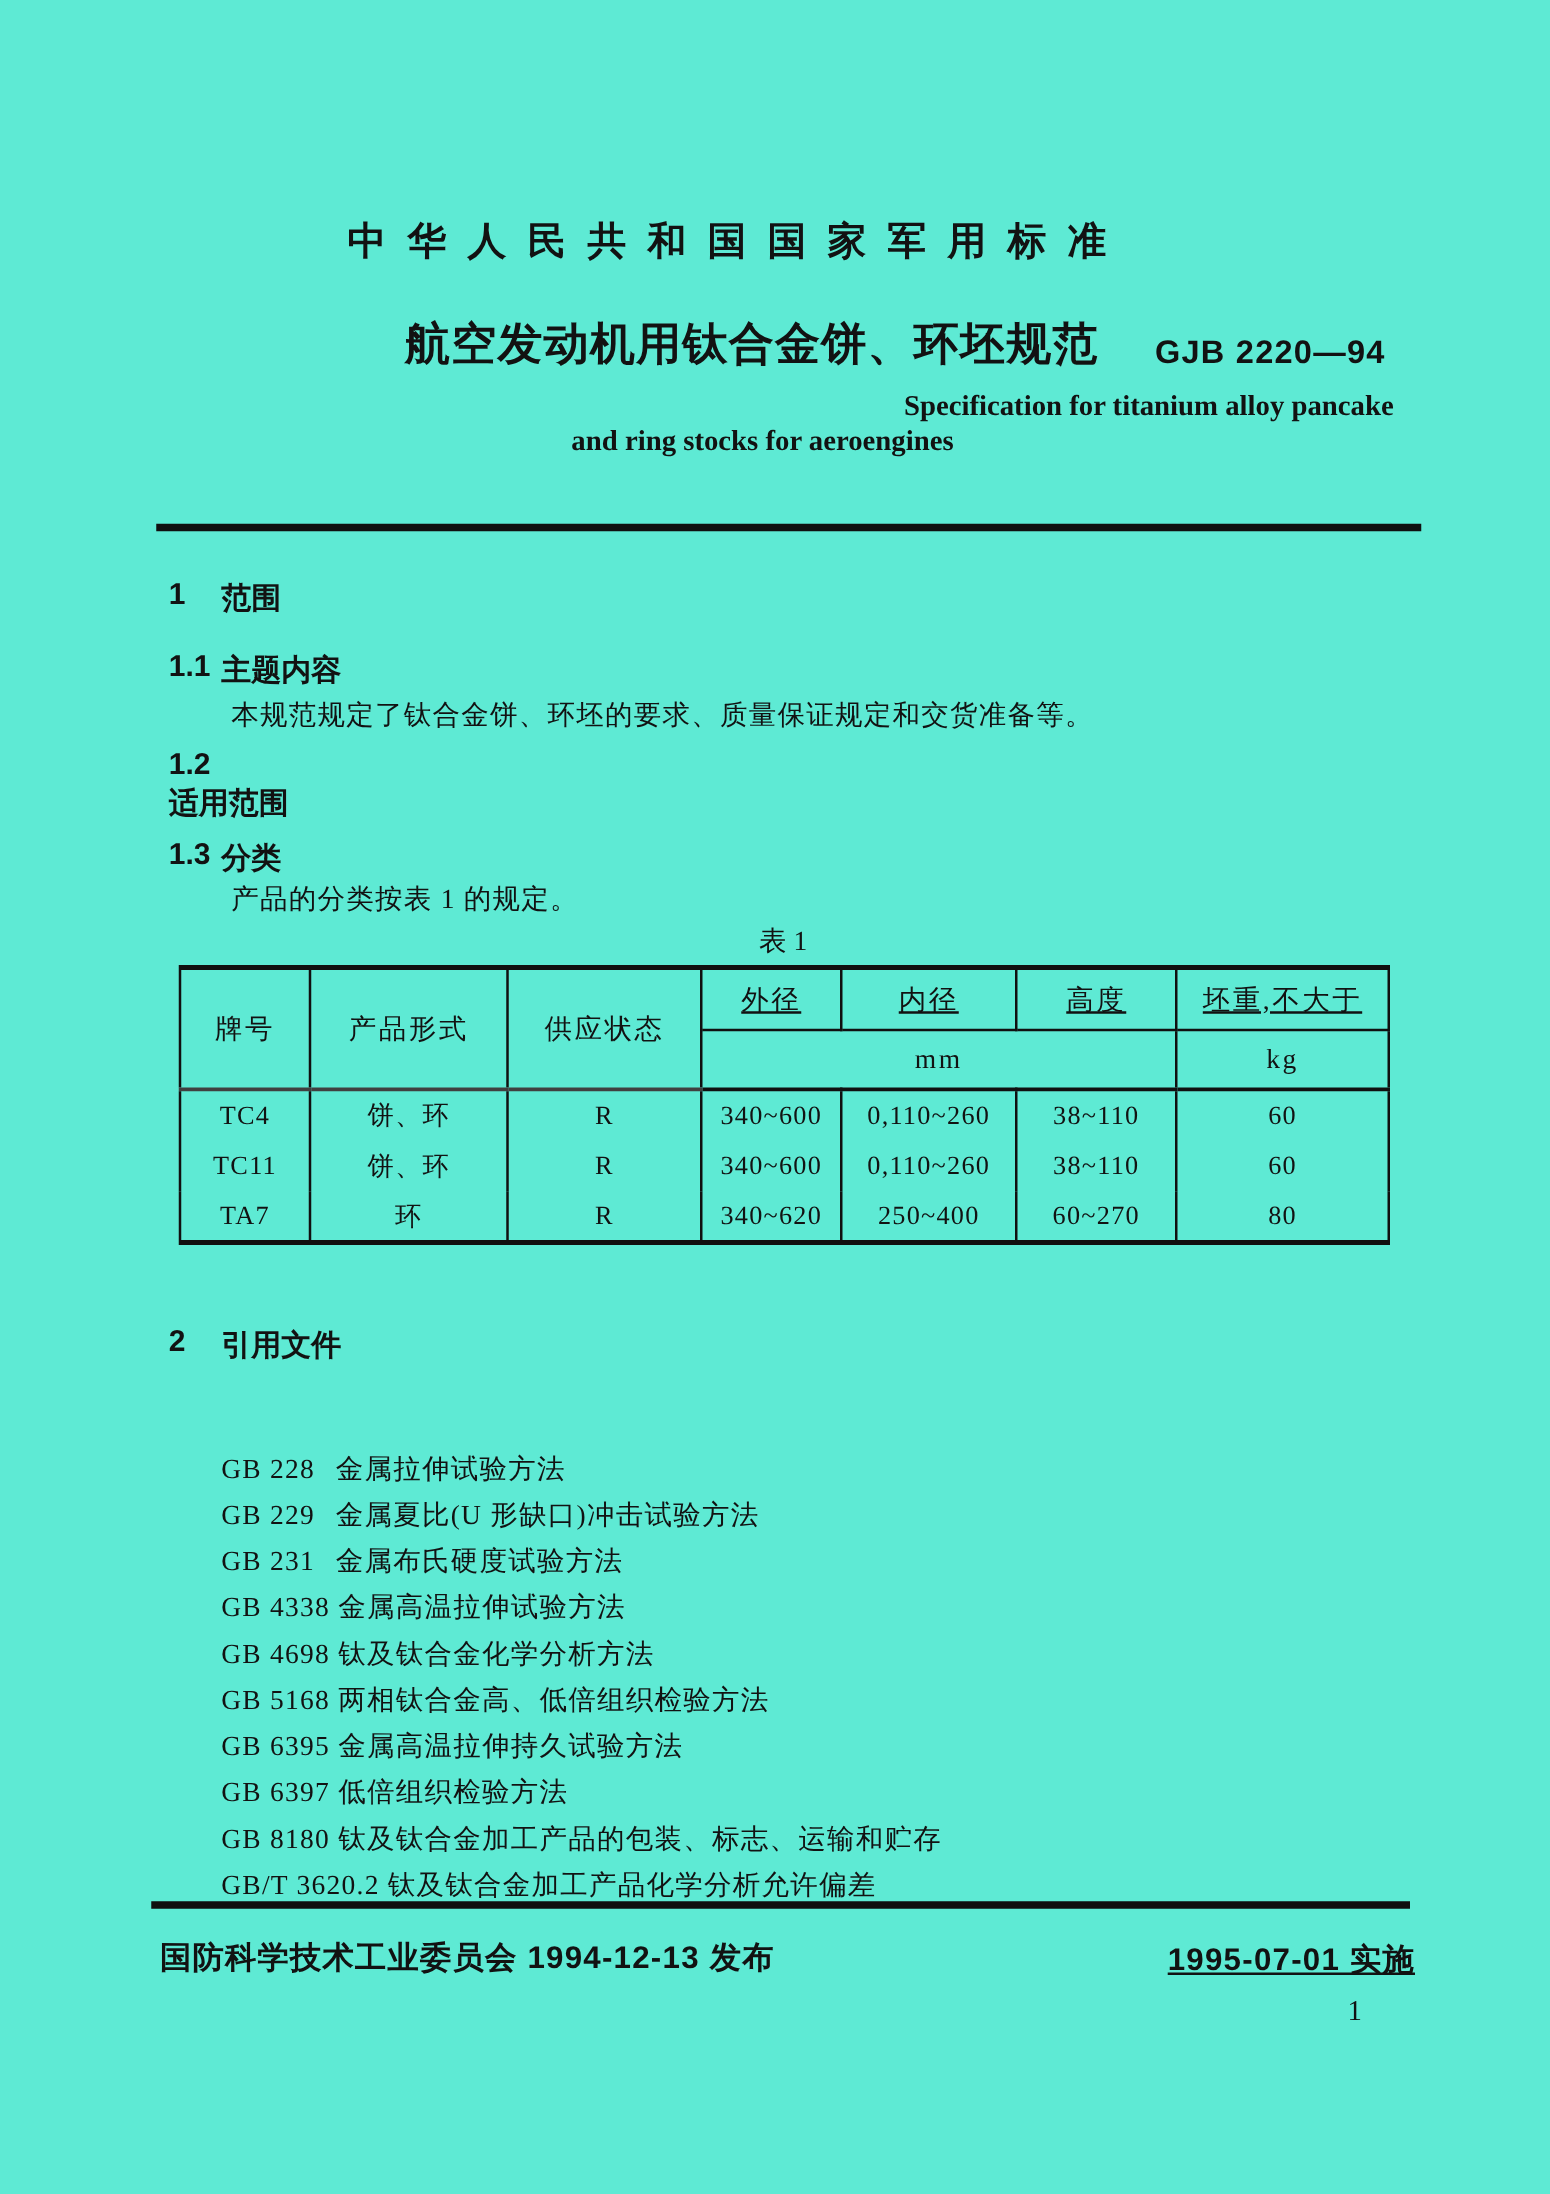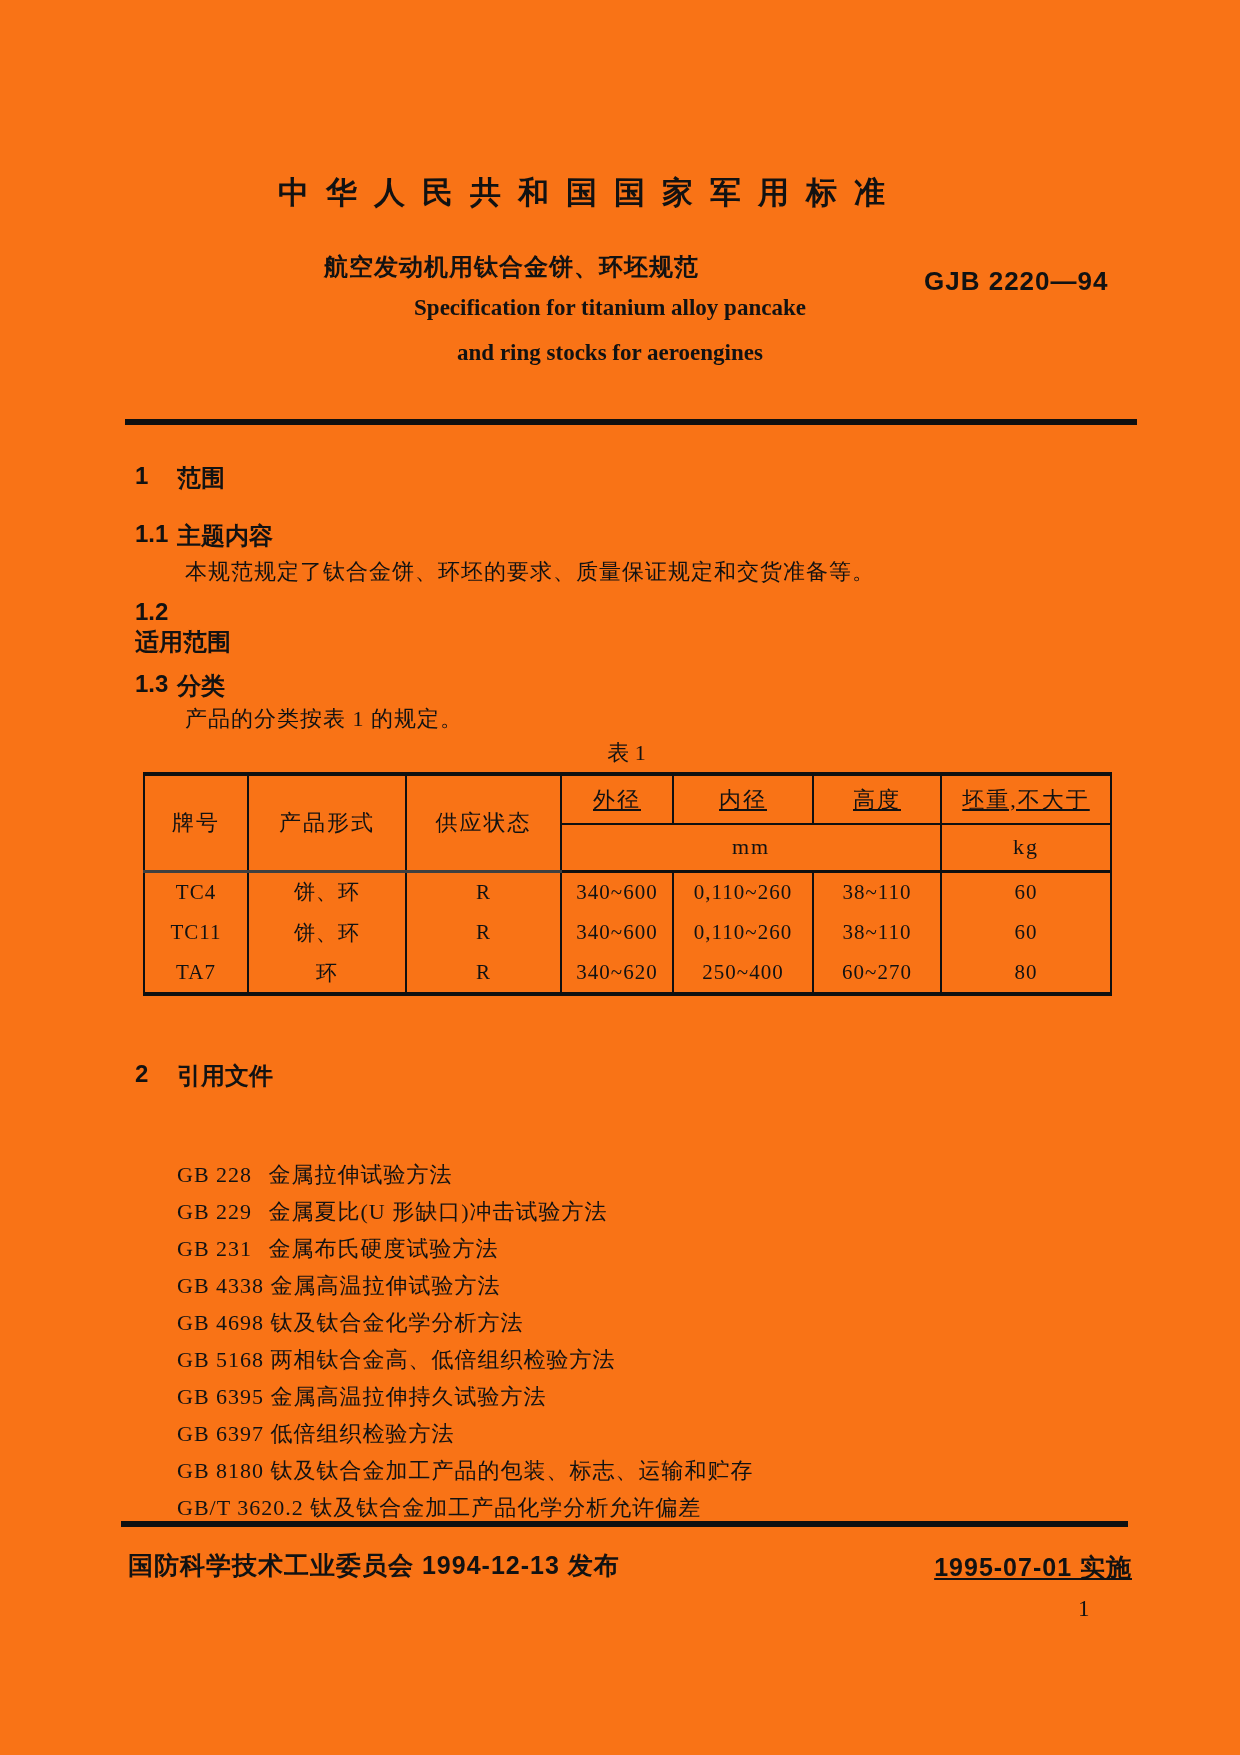--- a/index.html
+++ b/index.html
@@ -1,55 +1,55 @@
 <!DOCTYPE html>
 <html><head>
 <meta charset="utf-8">
 <style>
   html, body { margin: 0; padding: 0; background: #e8e8e8; }
   #page {
     position: relative;
     width: 1240px;
     height: 1755px;
     margin: 0 auto;
-    background: #f97316;
+    background: #5eead4;
     color: #121212;
     overflow: hidden;
     font-family: "Liberation Serif", "DejaVu Serif", serif;
   }
   .abs { position: absolute; }
   .sans { font-family: "Liberation Sans", "DejaVu Sans", sans-serif; }
   .serif { font-family: "Liberation Serif", "DejaVu Serif", serif; }
 
   
   #main-title {
     top: 172px; left: 90px; width: 1000px;
     text-align: center;
     font-size: 31px; font-weight: bold;
     letter-spacing: 17px;
     white-space: nowrap;
   }
   #doc-title {
     top: 251px; left: 324px;
-    font-size: 24px; font-weight: bold;
+    font-size: 36px; font-weight: bold;
     letter-spacing: 1px;
     white-space: nowrap;
   }
   #doc-number {
     top: 266px; left: 924px;
     font-size: 26px; font-weight: bold;
     letter-spacing: 1px;
     white-space: nowrap;
   }
   #english-title-1, #english-title-2 {
     left: 105px; width: 1010px;
     text-align: center;
     font-size: 23px; font-weight: bold;
   }
-  #english-title-1 { top: 295px; }
+  #english-title-1 { top: 312px; text-align: right; }
   #english-title-2 { top: 340px; }
 
   .rule { background: #101010; }
   #top-rule    { top: 419px;  left: 125px; width: 1012px; height: 6px; }
   #footer-rule { top: 1521px; left: 121px; width: 1007px; height: 6px; }
 
   
   .sec-heading {
     display: flex;
     font-size: 24px; font-weight: bold;

